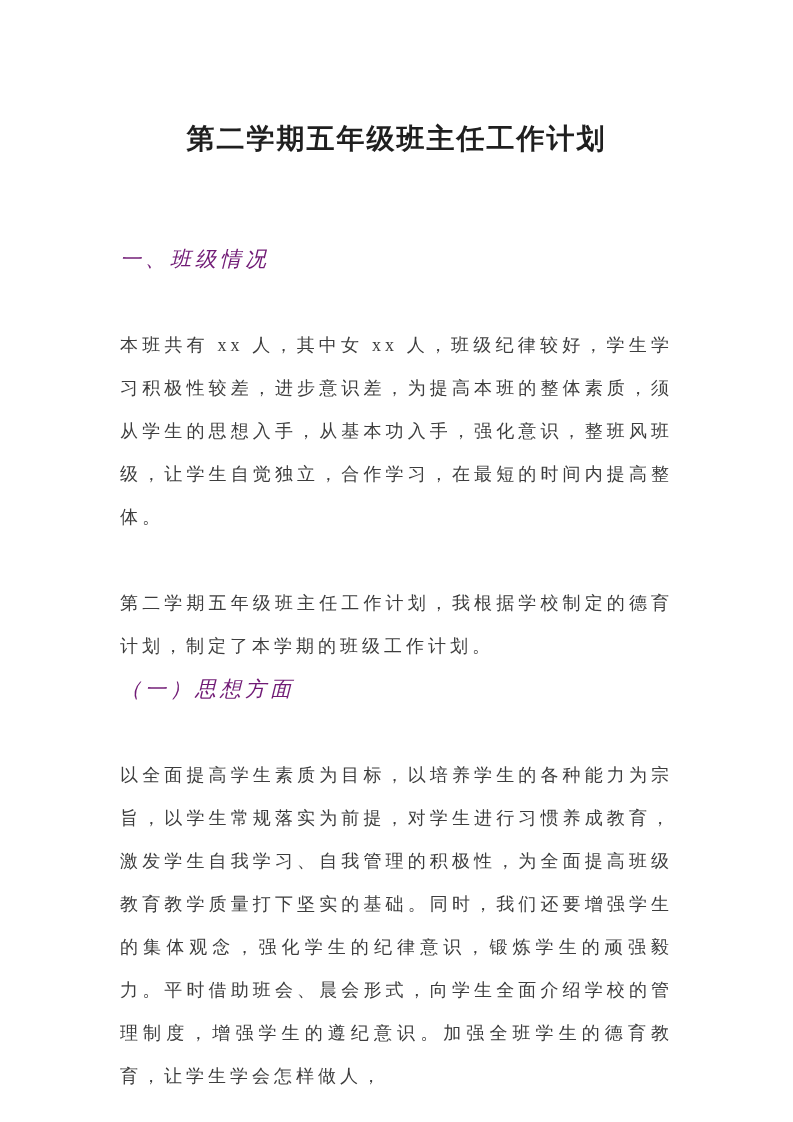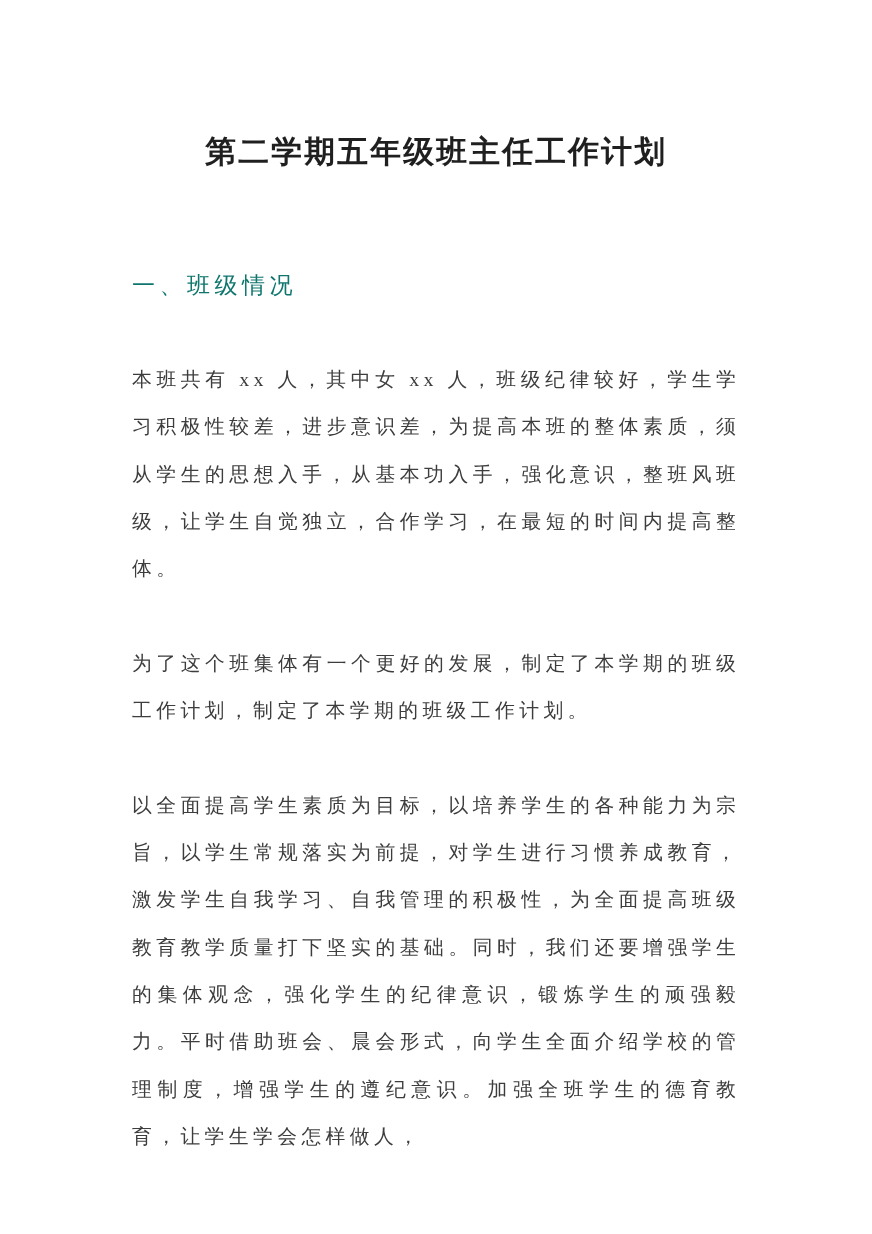--- a/index.html
+++ b/index.html
@@ -36,22 +36,23 @@
   }
 
   .doc-body {
     margin-top: 78px;
   }
 
   .heading {
     font-size: 21px;
     line-height: 43px;
     letter-spacing: 4px;
-    color: #0f766e;
+    color: #701a75;
     font-weight: 400;
+    font-style: italic;
   }
 
   .para {
     margin-top: 43px;          
     margin-bottom: 0;
     font-size: 18px;
     line-height: 43px;
     letter-spacing: 4px;
     color: #3d3d3d;
     text-align: justify;
@@ -68,20 +69,21 @@
 
     <h1 class="doc-title">第二学期五年级班主任工作计划</h1>
 
     <div class="doc-body">
 
       <p class="heading">一、班级情况</p>
 
       <p class="para">本班共有 xx 人，其中女 xx 人，班级纪律较好，学生学习积极性较差，进步意识差，为提高本班的整体素质，须从学生的思想入手，从基本功入手，强化意识，整班风班级，让学生自觉独立，合作学习，在最短的时间内提高整体。</p>
 
 
-      <p class="para">为了这个班集体有一个更好的发展，制定了本学期的班级工作计划，制定了本学期的班级工作计划。</p>
+      <p class="para">第二学期五年级班主任工作计划，我根据学校制定的德育计划，制定了本学期的班级工作计划。</p>
 
+      <p class="heading">（一）思想方面</p>
 
       <p class="para">以全面提高学生素质为目标，以培养学生的各种能力为宗旨，以学生常规落实为前提，对学生进行习惯养成教育，激发学生自我学习、自我管理的积极性，为全面提高班级教育教学质量打下坚实的基础。同时，我们还要增强学生的集体观念，强化学生的纪律意识，锻炼学生的顽强毅力。平时借助班会、晨会形式，向学生全面介绍学校的管理制度，增强学生的遵纪意识。加强全班学生的德育教育，让学生学会怎样做人，</p>
 
     </div>
   </div>
 </div>
 
 </body></html>

